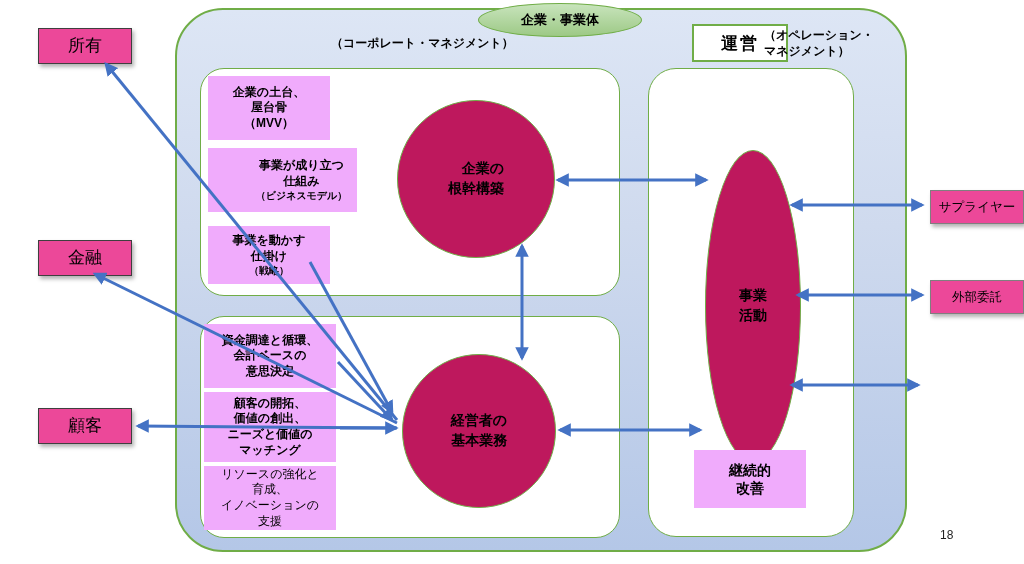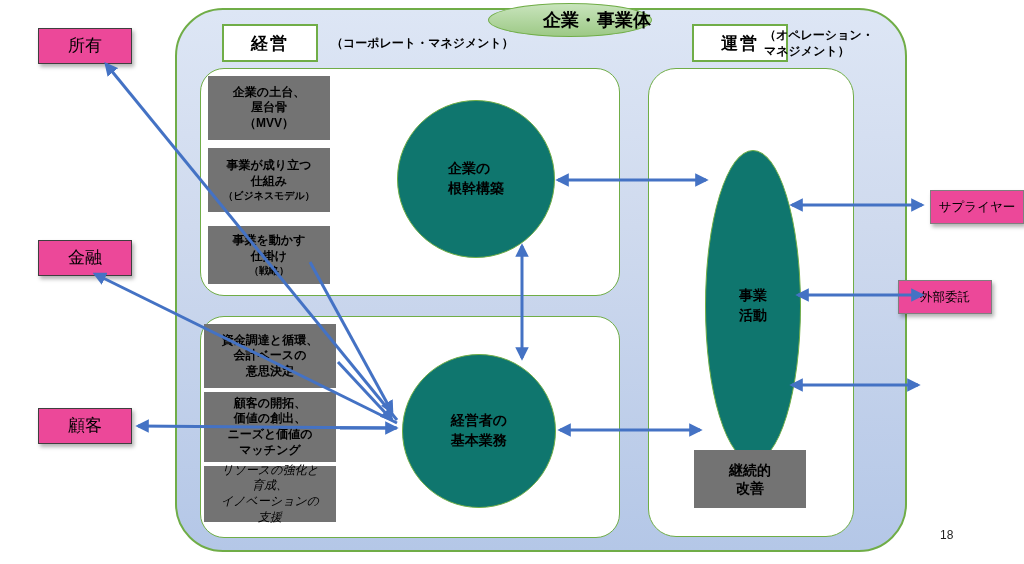--- a/index.html
+++ b/index.html
@@ -13,76 +13,76 @@
     border:2px solid #70AD47;border-radius:48px;
     background:linear-gradient(180deg,#dde6f5 0%,#cfdaee 40%,#b4c7e7 100%);
   }
   
   .panel{position:absolute;background:#ffffff;border:1.5px solid #70AD47;}
   #upper-panel{left:200px;top:68px;width:418px;height:226px;border-radius:24px;}
   #lower-panel{left:200px;top:316px;width:418px;height:220px;border-radius:24px;}
   #right-panel{left:648px;top:68px;width:204px;height:467px;border-radius:28px;}
   
   .ellipse-top{
-    position:absolute;left:488px;top:3px;width:162px;height:32px;border-radius:50%;
+    position:absolute;left:478px;top:3px;width:162px;height:32px;border-radius:50%;
     background:linear-gradient(180deg,#c8e4bc 0%,#9dc986 100%);border:1px solid #70AD47;
-    display:flex;align-items:center;justify-content:flex-end;font-weight:bold;font-size:18px;
+    display:flex;align-items:center;justify-content:center;font-weight:bold;font-size:13px;
   }
   
   .title-box{
     position:absolute;background:#fff;border:2px solid #70AD47;
     display:flex;align-items:center;justify-content:center;font-weight:bold;font-size:17px;letter-spacing:2px;
   }
   #mgmt-title{left:222px;top:24px;width:92px;height:34px;}
   #ops-title{left:692px;top:24px;width:92px;height:34px;}
   .subtitle{position:absolute;font-weight:bold;font-size:12px;white-space:pre-line;line-height:1.35;}
   #mgmt-sub{left:331px;top:35px;}
   #ops-sub{left:748px;top:27px;margin-left:16px;}
   
   .gbox{
-    position:absolute;background:#737373;
+    position:absolute;background:#f0abfc;
     display:flex;flex-direction:column;align-items:center;justify-content:center;
     text-align:center;line-height:1.3;
   }
   .gbox .main{font-weight:bold;font-size:12px;white-space:pre-line;}
   .gbox .sub{font-weight:bold;font-size:10px;white-space:pre-line;}
   .gbox .plain{font-weight:normal;font-size:12px;white-space:pre-line;}
   #box-mvv{left:208px;top:76px;width:122px;height:64px;}
-  #box-model{left:208px;top:148px;width:122px;height:64px;}
+  #box-model{left:208px;top:148px;width:111px;height:64px;padding-left:38px;}
   #box-strategy{left:208px;top:226px;width:122px;height:58px;}
   #box-finance{left:204px;top:324px;width:132px;height:64px;}
   #box-customer{left:204px;top:392px;width:132px;height:70px;}
-  #box-resource{left:204px;top:466px;width:132px;height:56px;font-style:italic;}
+  #box-resource{left:204px;top:466px;width:132px;height:64px;}
   #box-efficiency{left:688px;top:88px;width:120px;height:62px;}
   #box-efficiency .main{font-size:13px;}
   #box-improvement{left:694px;top:450px;width:112px;height:58px;}
   #box-improvement .main{font-size:14px;}
   
   .gcircle{
-    position:absolute;background:#0f766e;border:1px solid #70AD47;border-radius:50%;
-    display:flex;align-items:center;justify-content:center;text-align:left;
+    position:absolute;background:#be185d;border:1px solid #70AD47;border-radius:50%;
+    display:flex;align-items:center;justify-content:center;text-align:right;
     font-weight:bold;font-size:14px;line-height:1.4;white-space:pre-line;
   }
   #circle-core{left:397px;top:100px;width:156px;height:156px;}
   #circle-exec{left:402px;top:354px;width:152px;height:152px;}
   #ellipse-activity{left:705px;top:150px;width:94px;height:310px;}
   
   .stake{
     position:absolute;background:#ec4899;border:1px solid #3f3f3f;
     box-shadow:2px 3px 4px rgba(0,0,0,0.3);
     display:flex;align-items:center;justify-content:center;text-align:center;
     white-space:pre-line;line-height:1.2;
   }
   .stake.left{font-size:17px;}
   .stake.right{font-size:12.5px;border-color:#7f7f7f;}
   #stake-owner{left:38px;top:28px;width:92px;height:34px;}
   #stake-finance{left:38px;top:240px;width:92px;height:34px;}
   #stake-customer{left:38px;top:408px;width:92px;height:34px;}
   #stake-supplier{left:930px;top:190px;width:92px;height:32px;}
-  #stake-outsource{left:898px;top:280px;width:92px;height:32px;}
+  #stake-outsource{left:930px;top:280px;width:92px;height:32px;}
   #stake-partner{left:926px;top:360px;width:96px;height:46px;}
   
   .page-num{position:absolute;left:940px;top:528px;font-size:12px;color:#1f1f1f;}
   
   .arrows{position:absolute;left:0;top:0;width:1024px;height:564px;pointer-events:none;}
 </style>
 </head>
 <body>
 
 <div class="stage">
@@ -90,23 +90,20 @@
   <div class="outer"></div>
 
   <div class="panel" id="upper-panel"></div>
   <div class="panel" id="lower-panel"></div>
   <div class="panel" id="right-panel"></div>
 
   <div class="ellipse-top">
     <span>企業・事業体</span>
   </div>
 
-  <div class="title-box" id="mgmt-title">
-    <span>経営</span>
-  </div>
   <div class="subtitle" id="mgmt-sub">（コーポレート・マネジメント）</div>
 
   <div class="title-box" id="ops-title">
     <span>運営</span>
   </div>
   <div class="subtitle" id="ops-sub">（オペレーション・
 マネジメント）</div>
 
   <div class="gbox" id="box-mvv">
     <span class="main">企業の土台、

